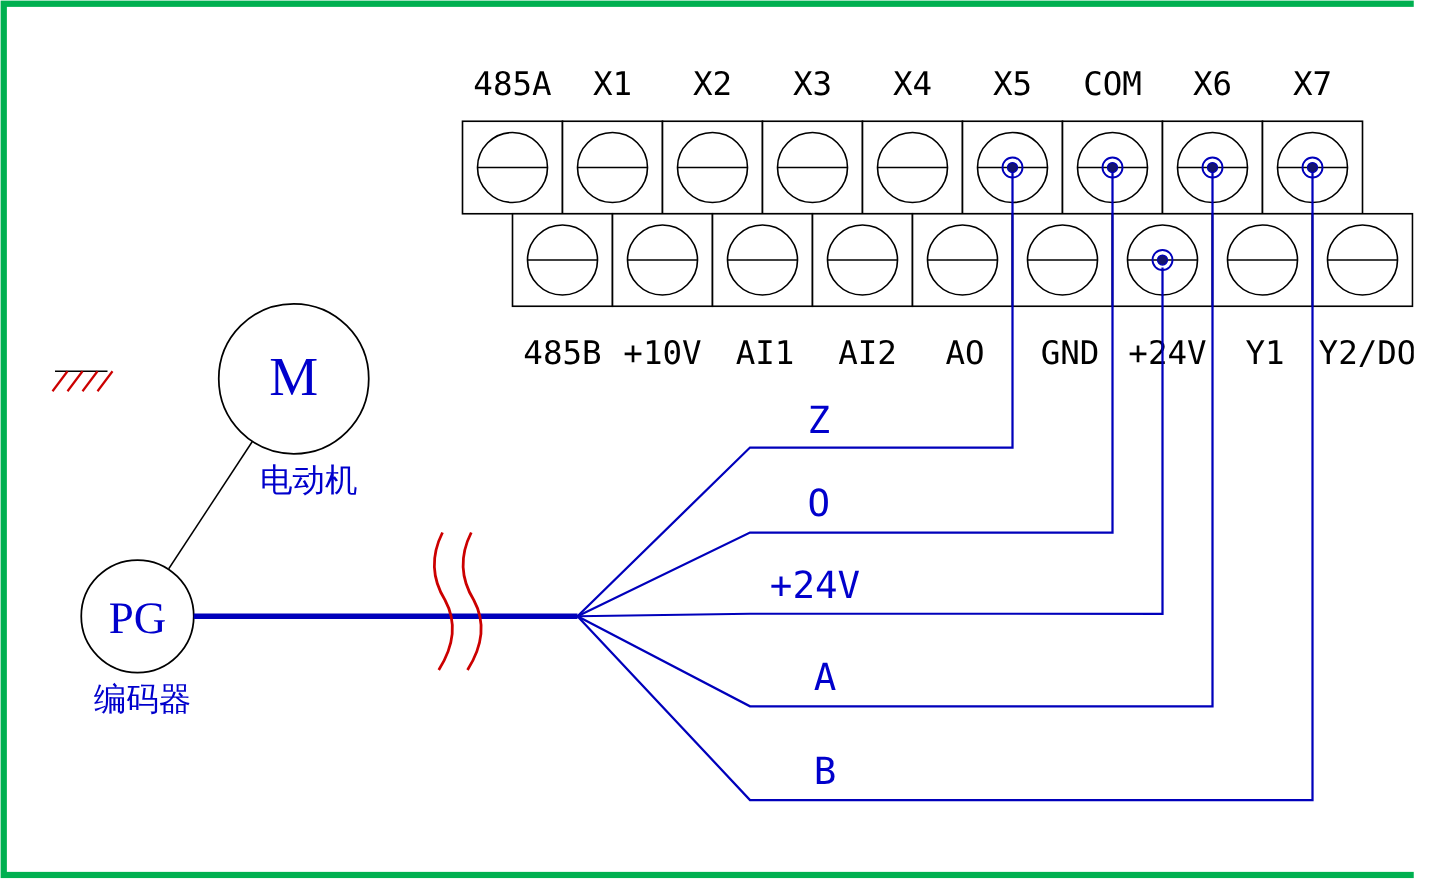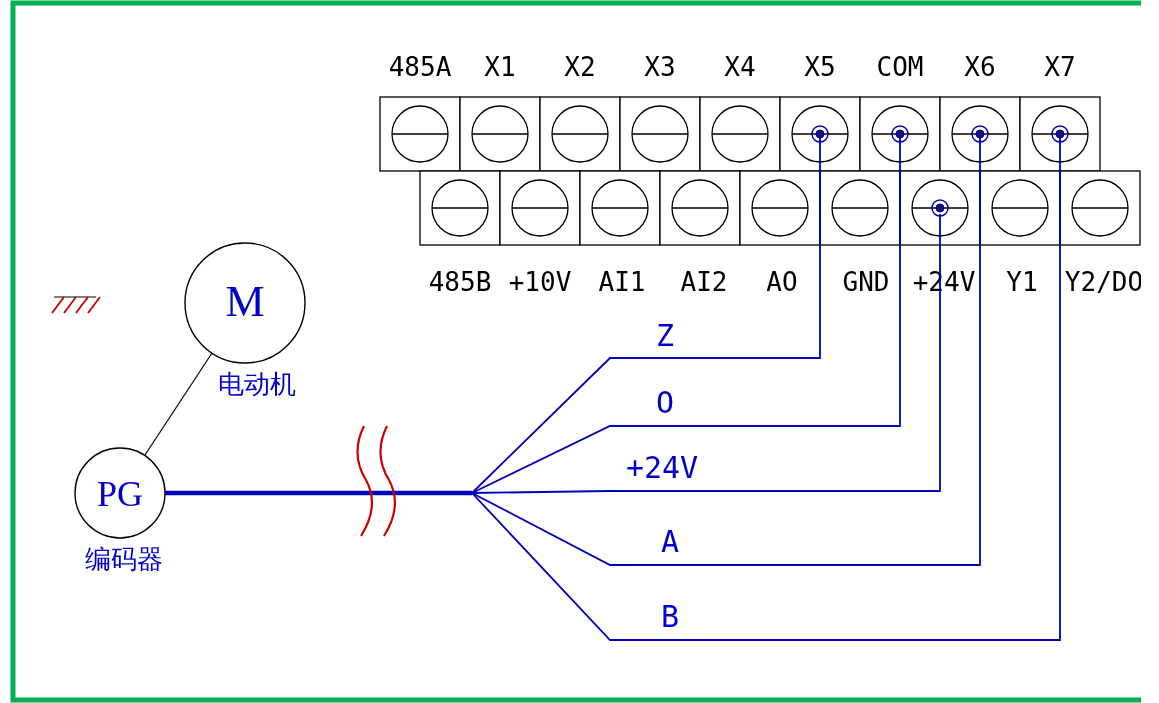--- a/index.html
+++ b/index.html
@@ -1,16 +1,16 @@
 <!DOCTYPE html>
 <html style="--wire: #0000bb; --label-text: #0000cc; --break-mark: #cc0000; --outline: #000000; --border: #00b050;"><head>
 <meta charset="utf-8">
 <style>
   html,body{margin:0;padding:0;background:#fff;}
-  .page{position:relative;width:1131px;height:703px;background:#fff;overflow:hidden;margin-left:10px;}
+  .page{position:relative;width:1131px;height:703px;background:#fff;overflow:hidden;}
   svg{display:block;}
   .border-rect{fill:none;stroke:var(--border,#00b050);stroke-width:5;}
   .cell{fill:#fff;stroke:var(--outline,#000);stroke-width:1.3;}
   .screw{fill:none;stroke:var(--outline,#000);stroke-width:1.3;}
   .slot{stroke:var(--outline,#000);stroke-width:1.3;}
   .conn-outer{fill:none;stroke:var(--wire,#0000bb);stroke-width:1.5;}
   .conn-inner{fill:#14146e;stroke:var(--wire,#0000bb);stroke-width:1;}
   .wire{fill:none;stroke:var(--wire,#0000bb);stroke-width:1.8;}
   .cable{stroke:var(--wire,#0000bb);stroke-width:4.5;}
   .break{fill:none;stroke:var(--break-mark,#cc0000);stroke-width:2.2;}

